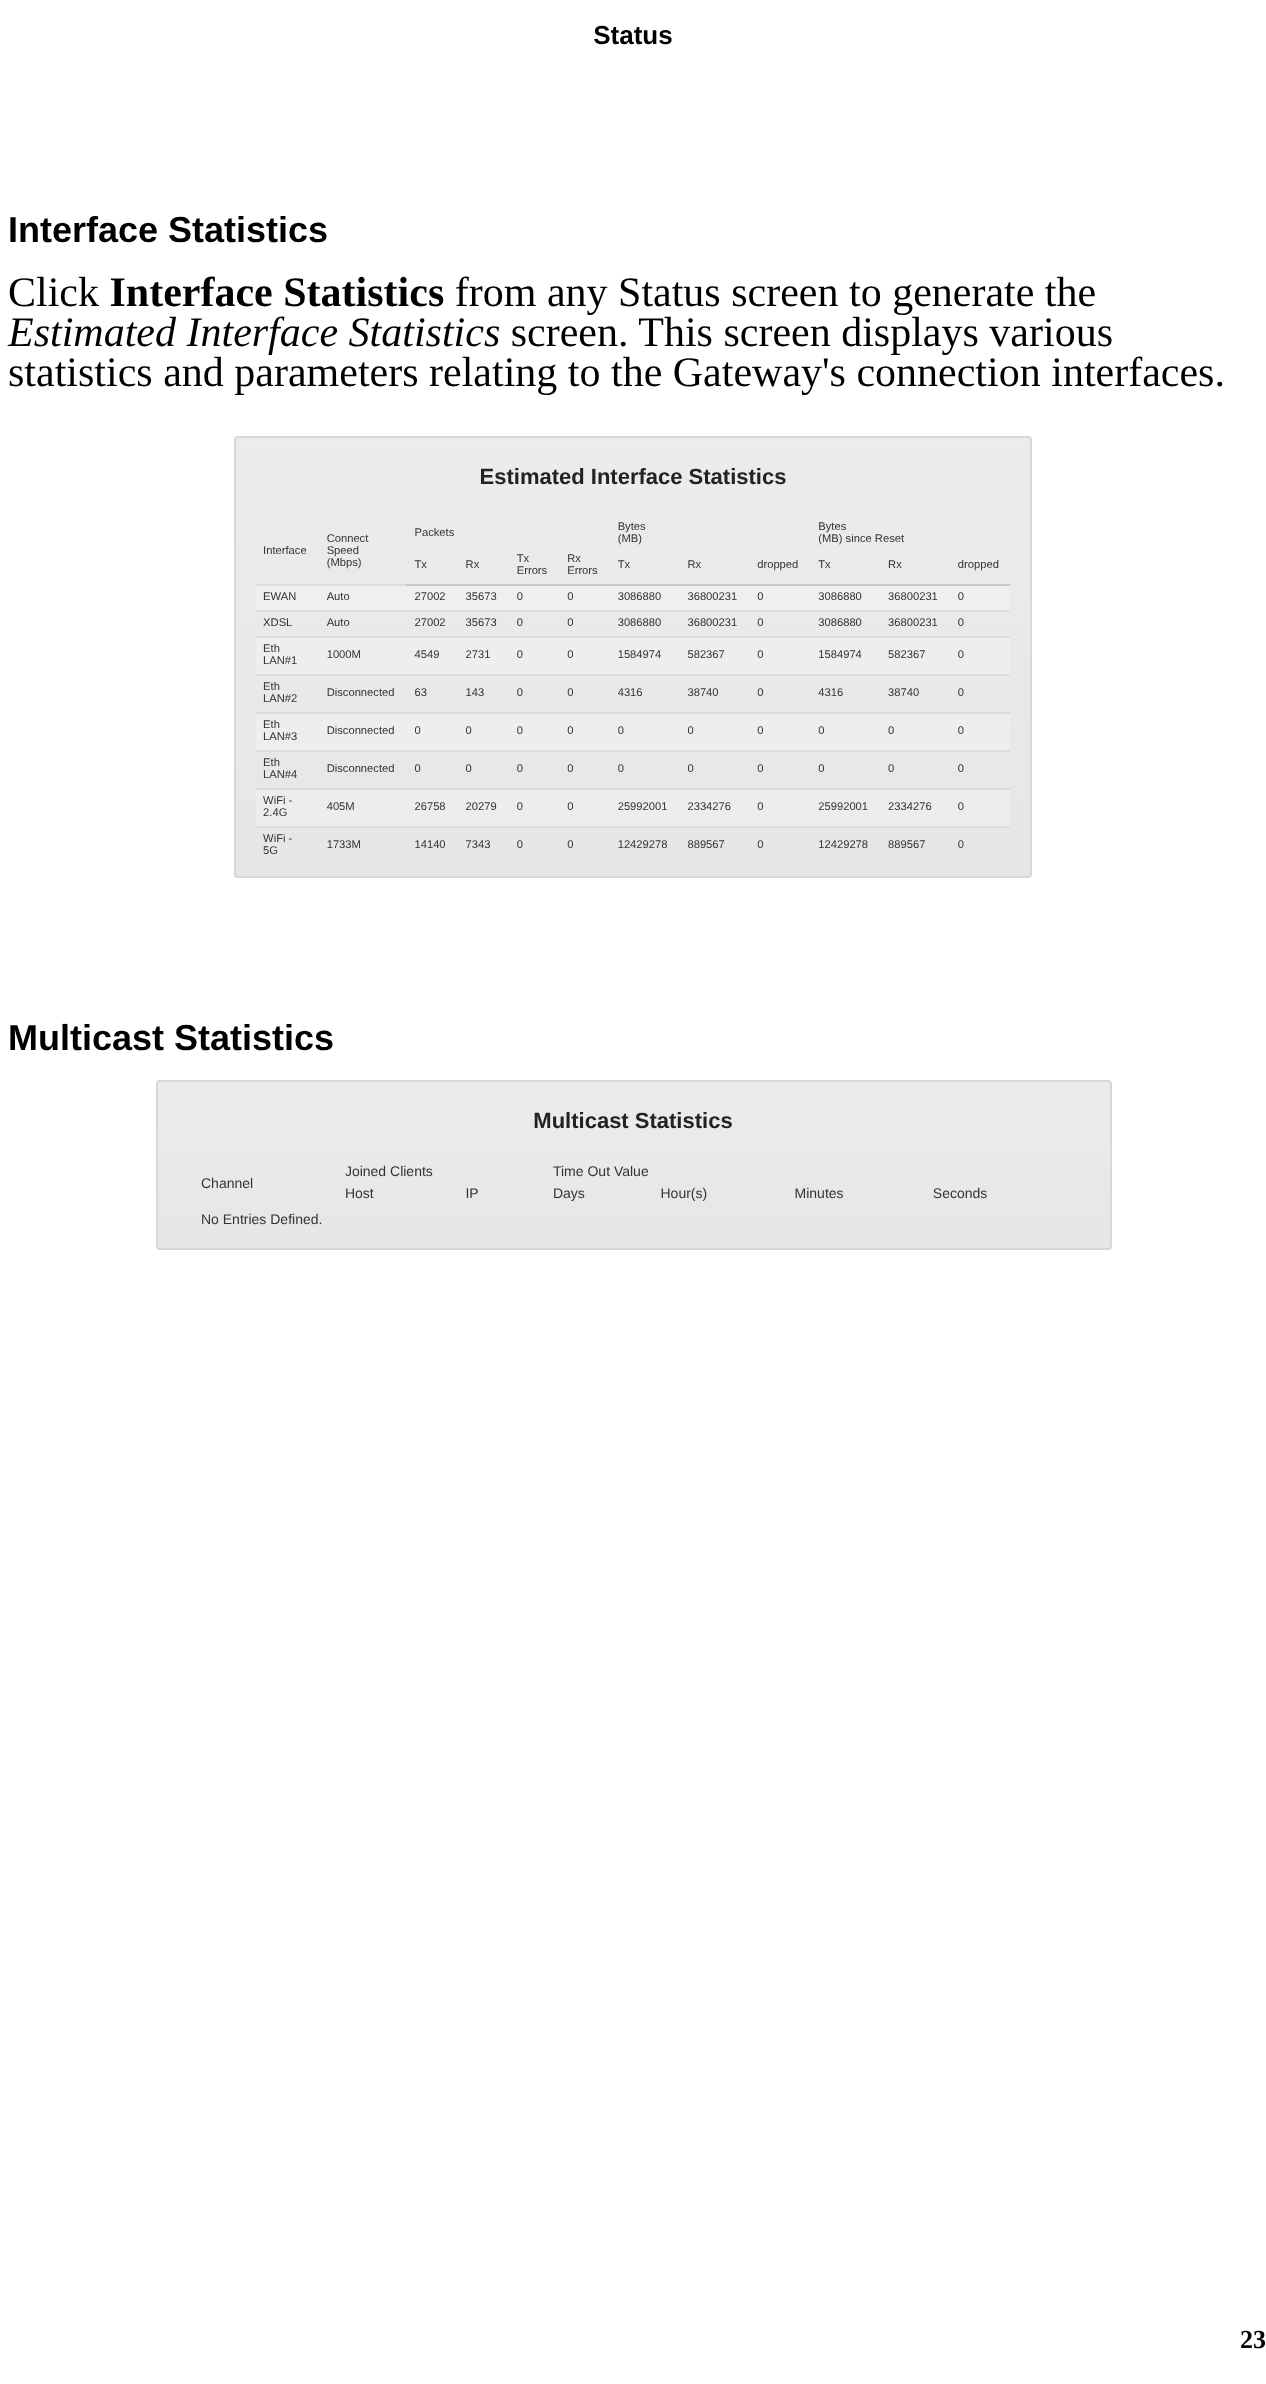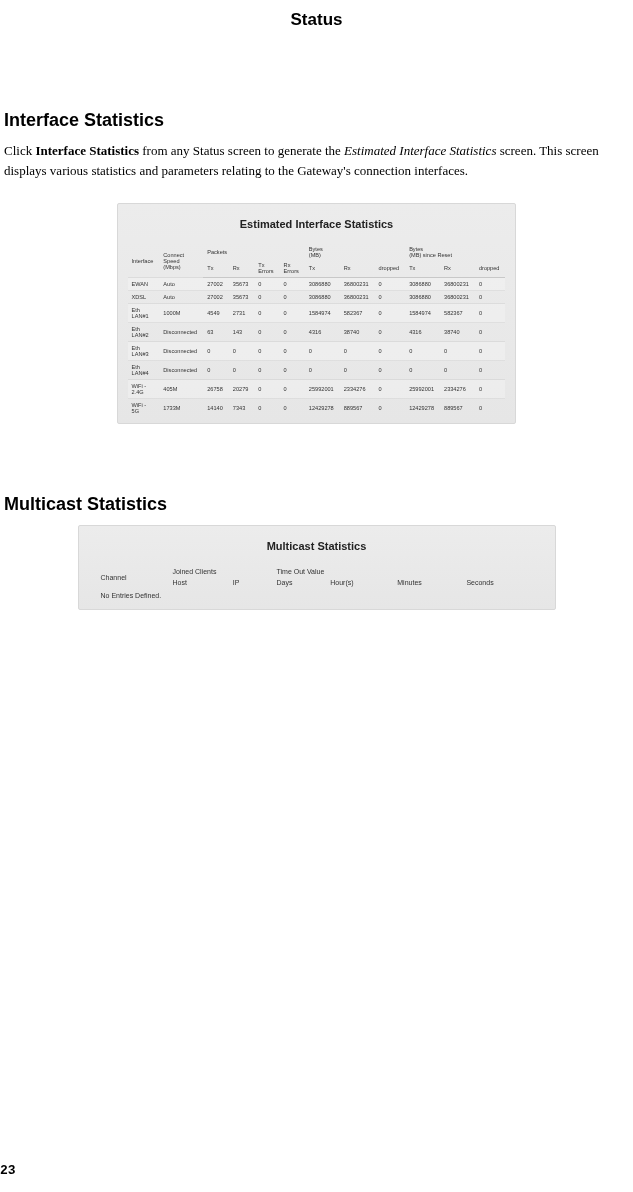--- a/index.html
+++ b/index.html
@@ -14,36 +14,36 @@
     width: 633px;
     min-height: 1192px;
     position: relative;
     box-sizing: border-box;
     padding: 0 0 0 0;
   }
   .page-header {
     text-align: center;
     font-family: Verdana, Arial, sans-serif;
     font-weight: bold;
-    font-size: 17px;
+    font-size: 13px;
     padding-top: 10px;
   }
   .section-heading {
     font-family: Verdana, Arial, sans-serif;
     font-weight: bold;
     font-size: 18px;
     margin: 70px 0 10px 0;
     padding-left: 0;
   }
   .section-heading.first {
     margin-top: 80px;
   }
   .body-text {
     font-family: 'Minion Pro', Georgia, serif;
-    font-size: 13px;
+    font-size: 21px;
     line-height: 20px;
     margin: 0 0 22px 0;
   }
   .body-text b { font-weight: bold; }
   .body-text i { font-style: italic; }
   .figure-wrap {
     text-align: center;
     margin: 0 auto 20px auto;
   }
   .panel {
@@ -116,22 +116,22 @@
   .no-entries {
     font-size: 7px;
     color: #333;
     padding: 4px 4px 0 4px;
   }
   .page-number {
     position: absolute;
     bottom: 14px;
     left: 0;
     width: 100%;
-    text-align: left;
-    font-family: Liberation Mono, monospace;
+    text-align: right;
+    font-family: Liberation Serif, serif;
     font-weight: bold;
     font-size: 13px;
   }
 </style>
 </head>
 <body>
 
 <div class="page">
   <div class="page-header">Status</div>
 

